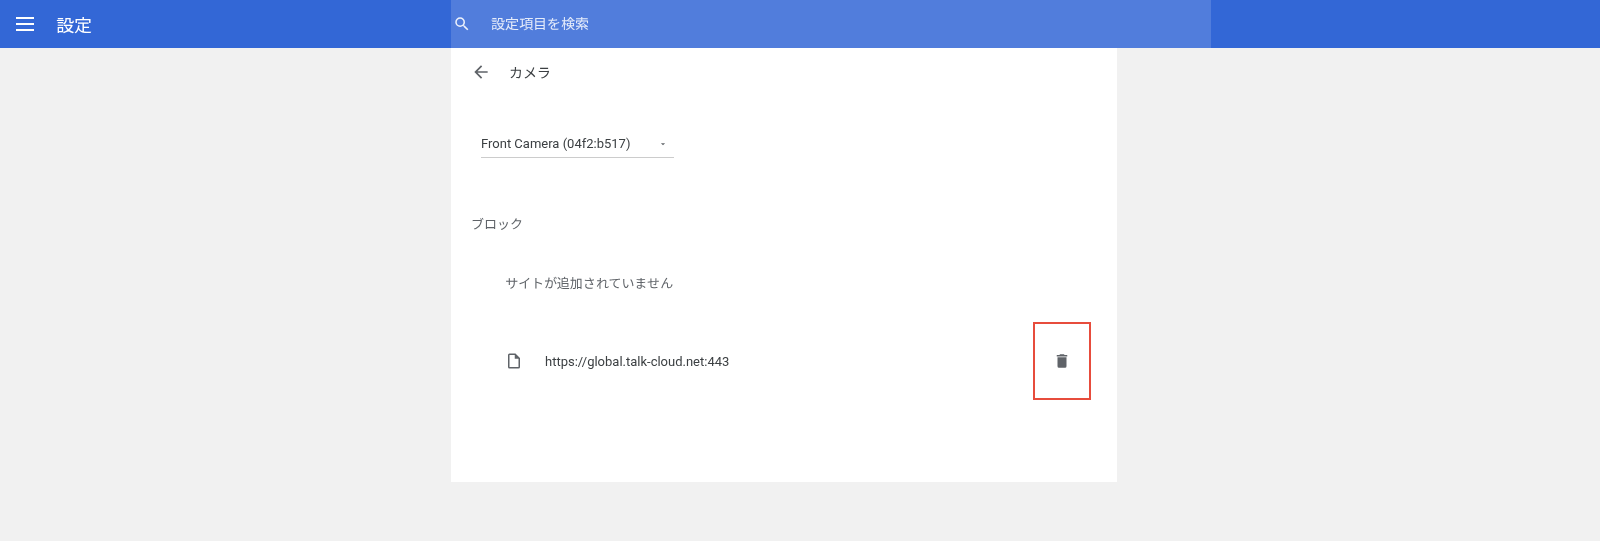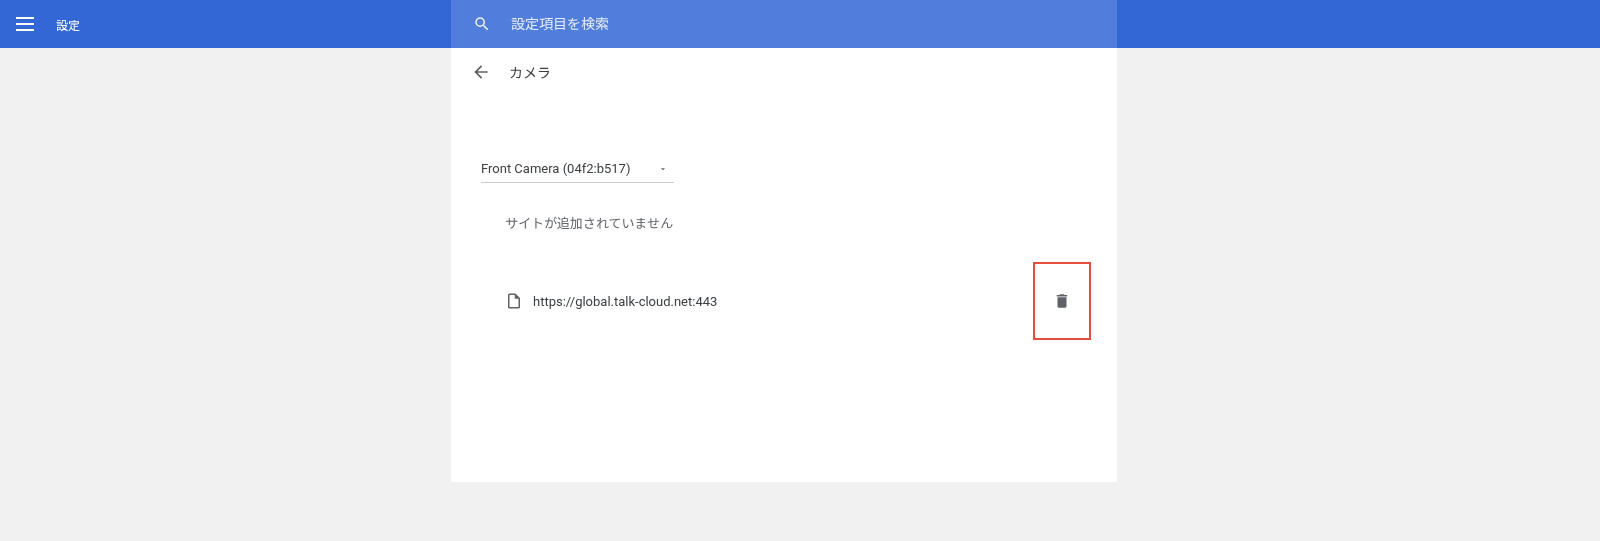--- a/index.html
+++ b/index.html
@@ -32,33 +32,33 @@
       cursor: pointer;
       margin-right: 16px;
     }
     .hamburger span {
       display: block;
       height: 2px;
       background: white;
       width: 18px;
     }
     .app-title {
-      font-size: 12px;
+      font-size: 18px;
       font-weight: 400;
     }
     .search-box {
       position: absolute;
       left: 451px;
       top: 0;
-      width: 666px;
+      width: 760px;
       height: 48px;
       background: rgba(255,255,255,0.15);
       display: flex;
       align-items: center;
-      padding: 0 22px;
+      padding: 0 2px;
     }
     .search-box svg {
       fill: white;
       opacity: 0.9;
       margin-right: 20px;
     }
     .search-input {
       background: transparent;
       border: none;
       outline: none;
@@ -92,21 +92,21 @@
       fill: #5f6368;
     }
     .page-title {
       font-size: 14px;
       color: #3c4043;
     }
     .body-pad {
       padding: 0 20px;
     }
     .camera-select {
-      margin-top: 67px;
+      margin-top: 42px;
       margin-left: 10px;
       display: inline-flex;
       align-items: center;
       gap: 28px;
       border-bottom: 1px solid #ccc;
       padding-bottom: 4px;
       padding-right: 6px;
       cursor: pointer;
     }
     .camera-select-text {
@@ -145,35 +145,35 @@
       box-shadow: 0 1px 3px rgba(0,0,0,0.3);
     }
     .section-label {
       font-size: 13px;
       color: #5f6368;
       margin-top: 56px;
     }
     .no-sites {
       font-size: 13px;
       color: #5f6368;
-      margin-top: 30px;
+      margin-top: 40px;
       margin-left: 34px;
     }
     .site-row {
       margin-top: 30px;
       display: flex;
       align-items: center;
       justify-content: space-between;
       padding-right: 6px;
     }
     .site-left {
       display: flex;
       align-items: center;
       margin-left: 34px;
-      gap: 10px;
+      gap: 22px;
     }
     .site-left svg {
       fill: #5f6368;
     }
     .site-url {
       font-size: 13px;
       color: #3c4043;
     }
     .trash-wrap {
       border: 2px solid #e74c3c;
@@ -220,20 +220,21 @@
     <div class="camera-select">
       <span class="camera-select-text">Front Camera (04f2:b517)</span>
       <span class="caret-down">
         <svg width="10" height="10" viewBox="0 0 24 24">
             <path d="M7 10l5 5 5-5z"></path>
           </svg>
       </span>
     </div>
 
 
+    <div class="section-label">ブロック</div>
     <div class="no-sites">サイトが追加されていません</div>
 
 
     <div class="site-row">
       <div class="site-left">
         <svg width="18" height="18" viewBox="0 0 24 24">
             <path d="M14 2H6a2 2 0 0 0-2 2v16a2 2 0 0 0 2 2h12a2 2 0 0 0 2-2V8l-6-6zm4 18H6V4h7v5h5v11z"></path>
           </svg>
         <span class="site-url">https://global.talk-cloud.net:443</span>
       </div>

